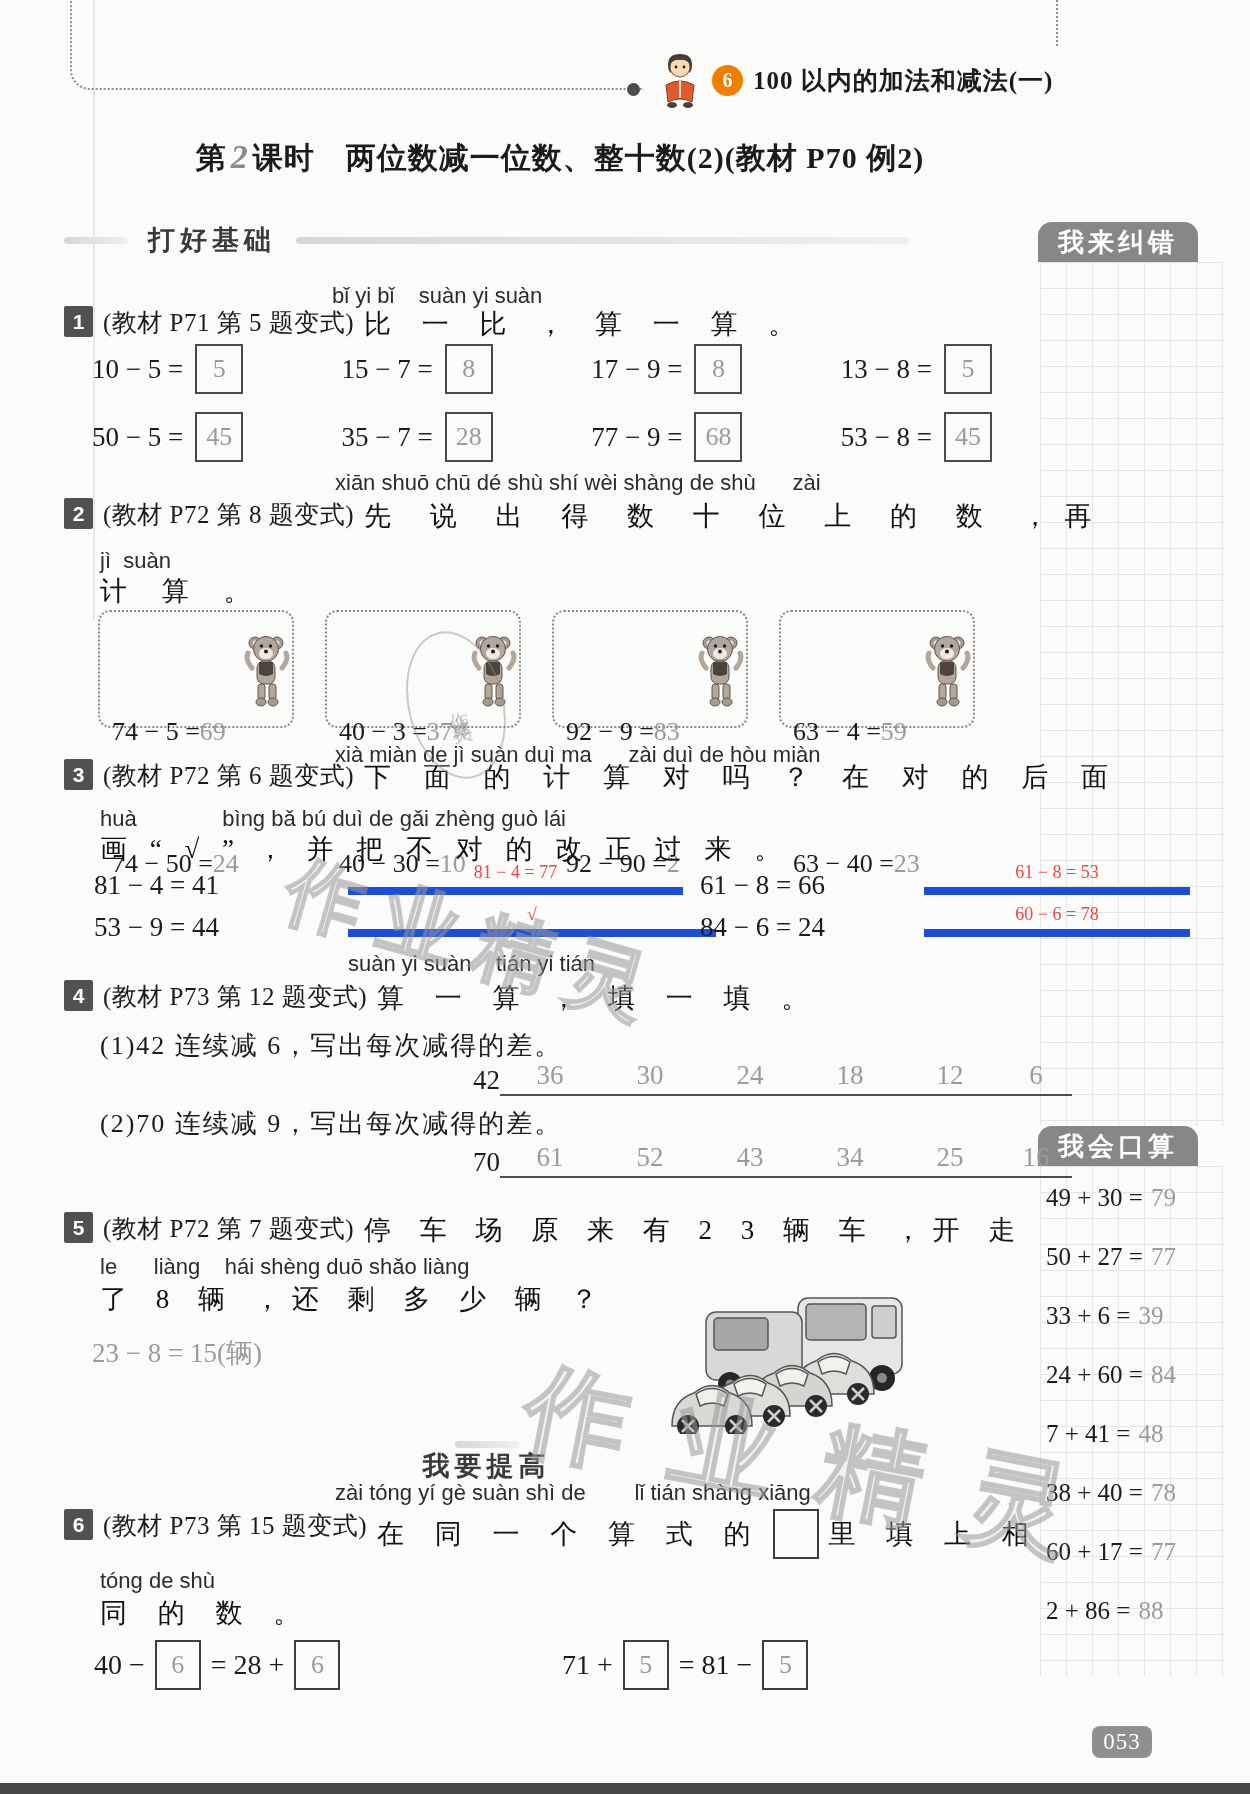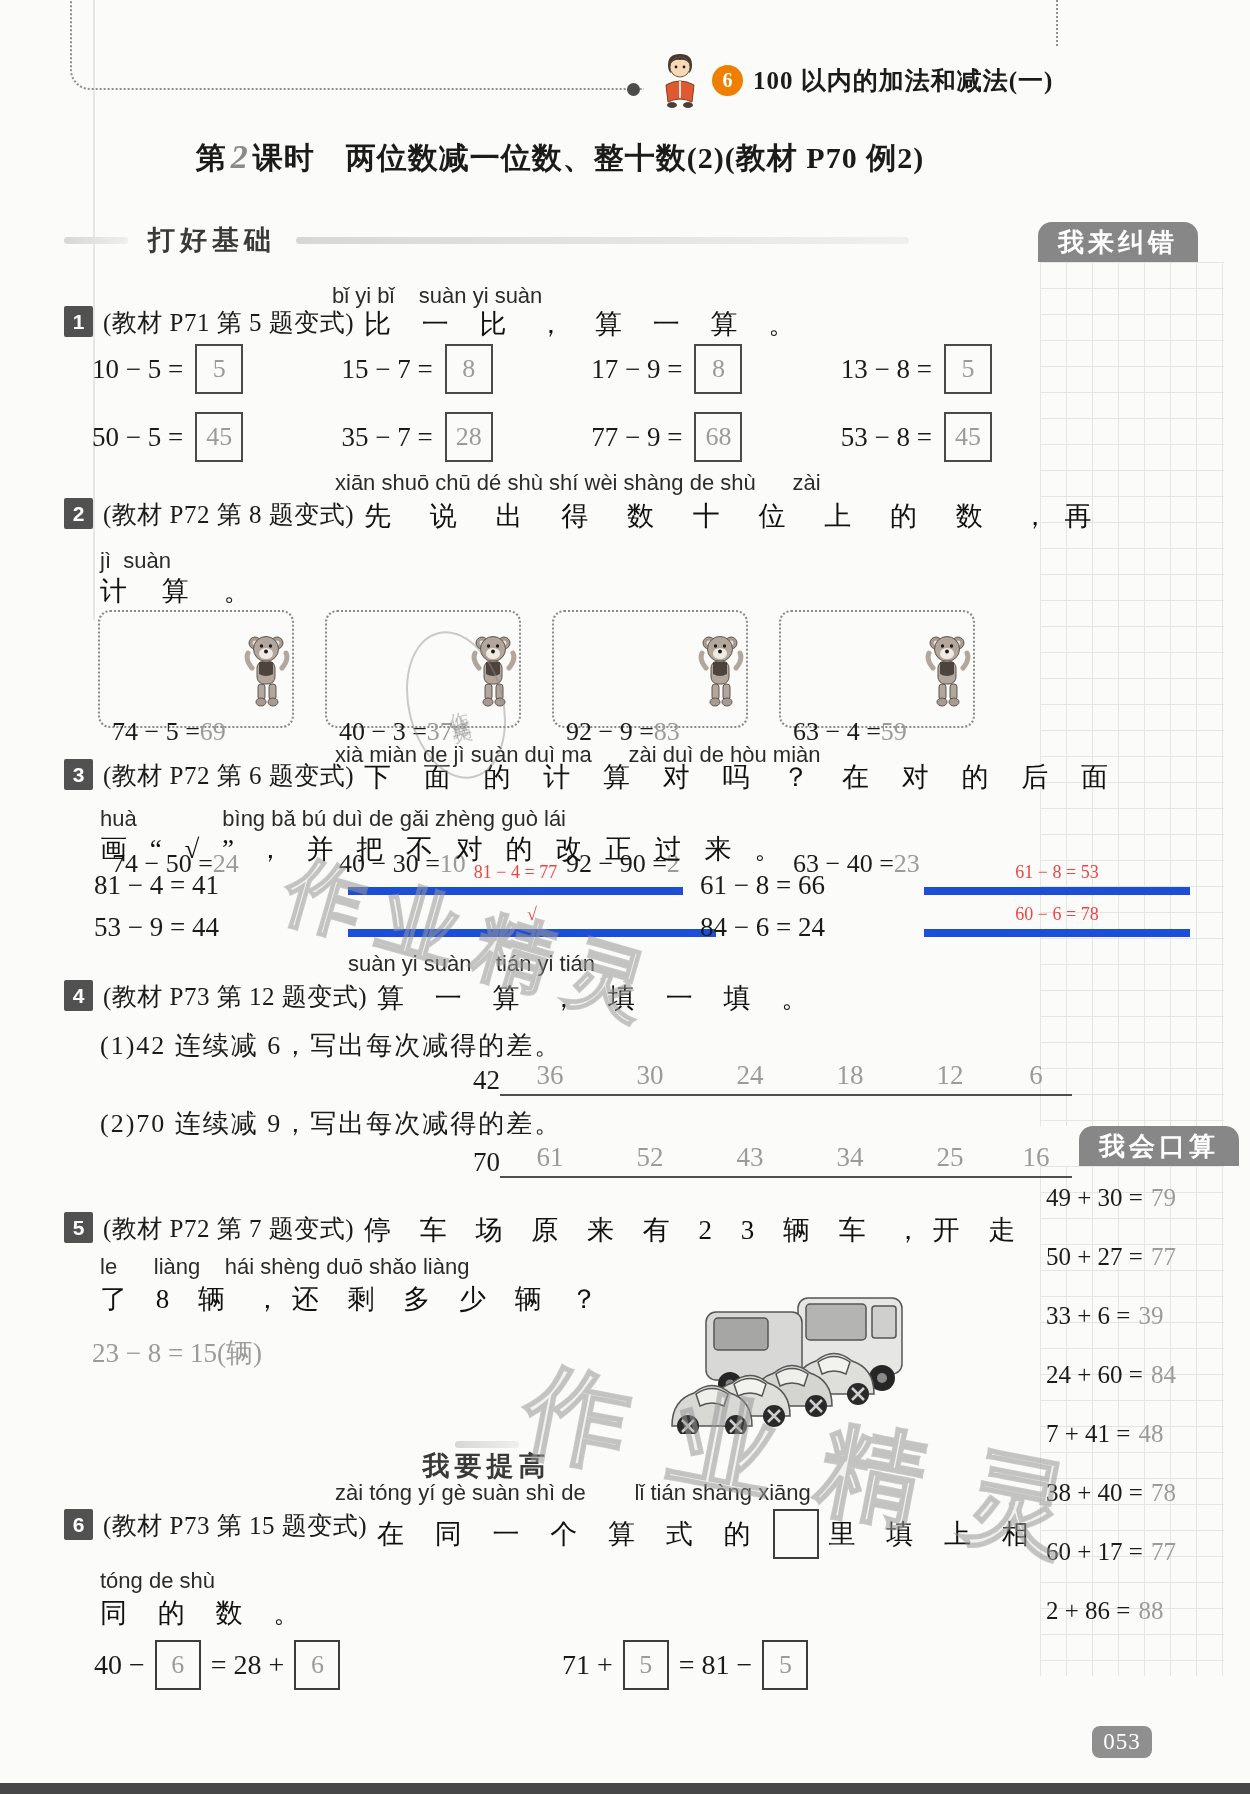--- a/index.html
+++ b/index.html
@@ -116,21 +116,21 @@
   <div class="lesson-title"><span>第</span><span class="lesson-num">2</span><span>课时　两位数减一位数、整十数(2)(教材 P70 例2)</span></div>
 
   <div class="sec-head" style="left:64px; top:222px; width:845px;">
     <span class="sec-line" style="width:64px;"></span>
     <span class="sec-title">打好基础</span>
     <span class="sec-line" style="flex:1;"></span>
   </div>
 
   <div class="side-tab" style="top:222px;">我来纠错</div>
   <div class="gridpaper" style="top:262px; height:864px;"></div>
-  <div class="side-tab" style="top:1126px;margin-left:41px;">我会口算</div>
+  <div class="side-tab" style="top:1126px;">我会口算</div>
   <div class="gridpaper" style="top:1166px; height:510px;"></div>
 
   <div class="oral-list">
     <div class="oral-row"><span>49 + 30 =</span><span class="ans">79</span></div>
     <div class="oral-row"><span>50 + 27 =</span><span class="ans">77</span></div>
     <div class="oral-row"><span>33 + 6 =</span><span class="ans">39</span></div>
     <div class="oral-row"><span>24 + 60 =</span><span class="ans">84</span></div>
     <div class="oral-row"><span>7 + 41 =</span><span class="ans">48</span></div>
     <div class="oral-row"><span>38 + 40 =</span><span class="ans">78</span></div>
     <div class="oral-row"><span>60 + 17 =</span><span class="ans">77</span></div>

